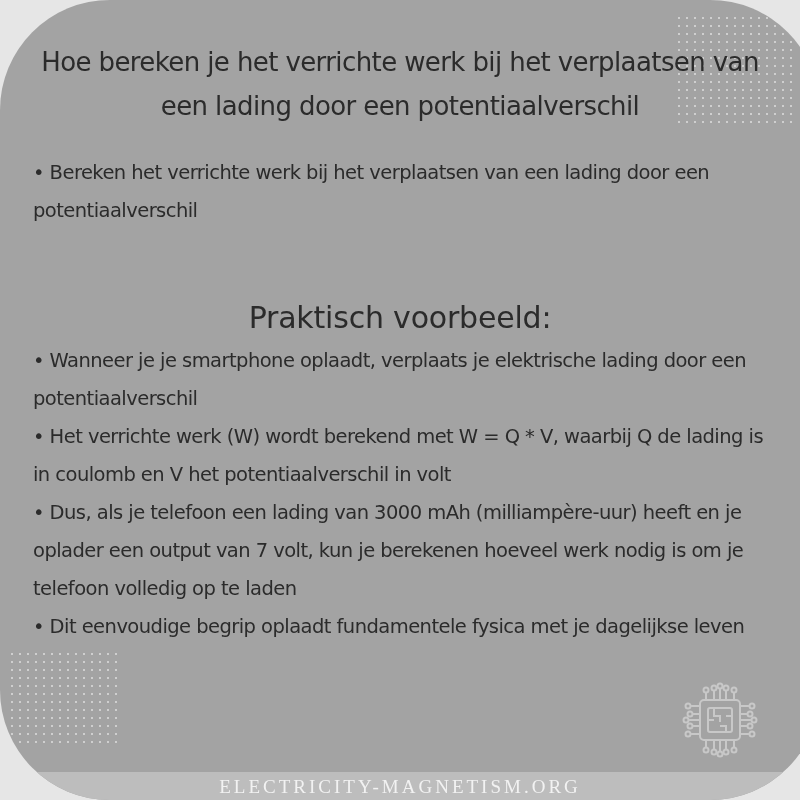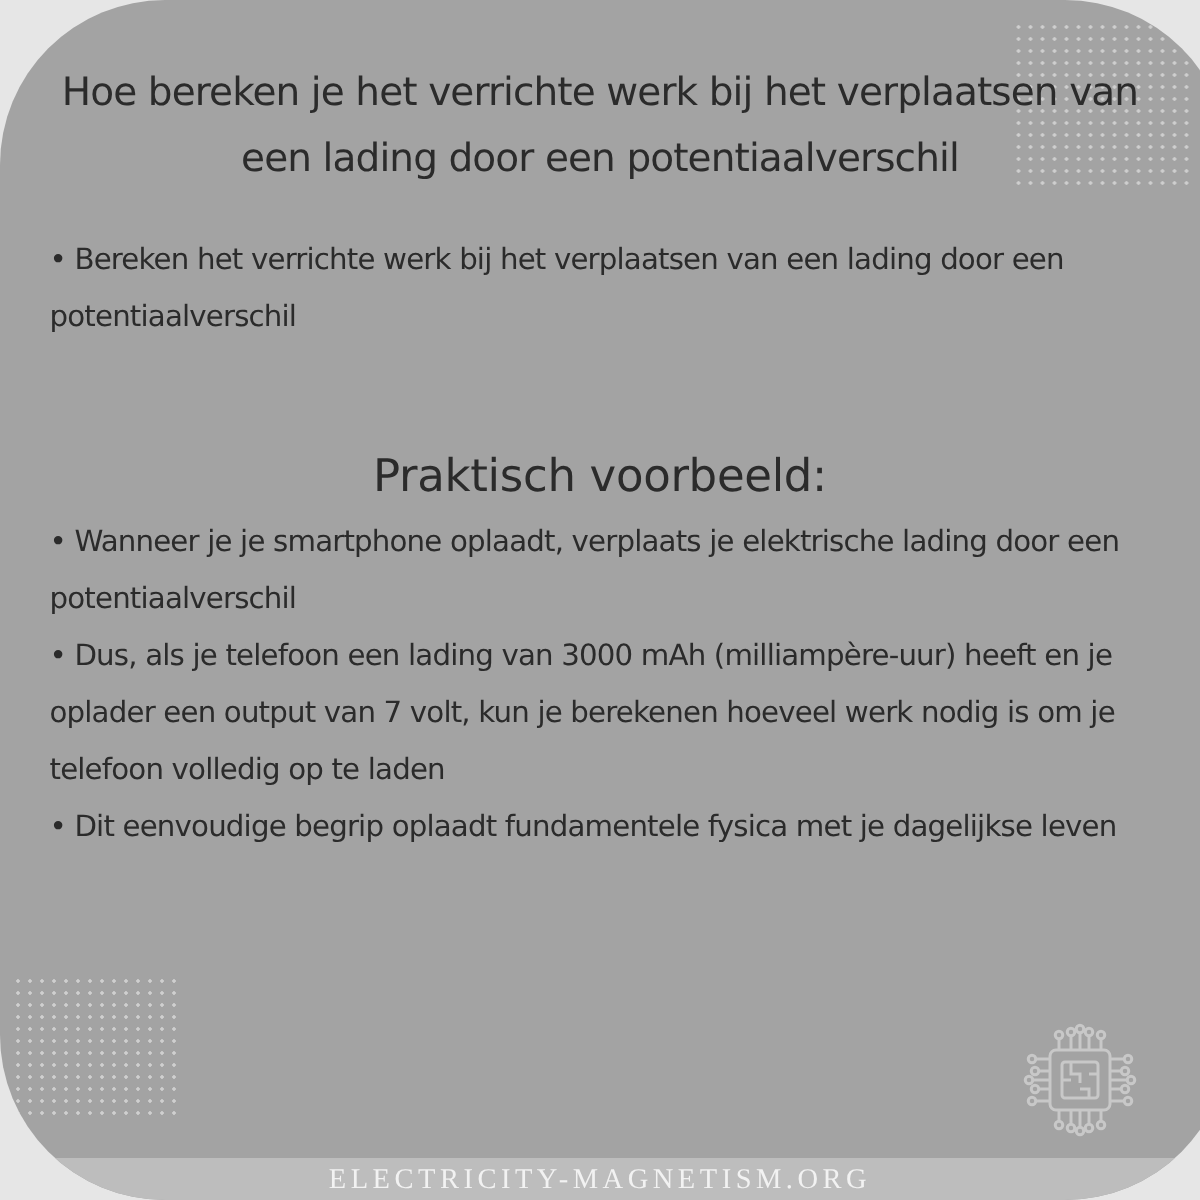--- a/index.html
+++ b/index.html
@@ -37,20 +37,21 @@
   <div class="title">Hoe bereken je het verrichte werk bij het verplaatsen van een lading door een potentiaalverschil</div>
 
   <div class="list" style="top:154px;">
     <p>• Bereken het verrichte werk bij het verplaatsen van een lading door een potentiaalverschil</p>
   </div>
 
   <div class="sub">Praktisch voorbeeld:</div>
 
   <div class="list" style="top:342px;">
     <p>• Wanneer je je smartphone oplaadt, verplaats je elektrische lading door een potentiaalverschil</p>
+    <p>• Het verrichte werk (W) wordt berekend met W = Q * V, waarbij Q de lading is in coulomb en V het potentiaalverschil in volt</p>
     <p>• Dus, als je telefoon een lading van 3000 mAh (milliampère-uur) heeft en je oplader een output van 7 volt, kun je berekenen hoeveel werk nodig is om je telefoon volledig op te laden</p>
     <p>• Dit eenvoudige begrip oplaadt fundamentele fysica met je dagelijkse leven</p>
   </div>
 
   <svg class="chip" viewBox="0 0 88 88" fill="none" stroke="#c8c8c8" stroke-width="2">
     <rect x="24" y="24" width="40" height="40" rx="4"></rect>
     <rect x="32" y="32" width="24" height="24" rx="2"></rect>
     <path d="M38 32 v8 h6 v6 M50 56 v-6 h-6 M32 44 h6 M56 40 h-6"></path>
 
     <path d="M30 24 v-8 M38 24 v-10 M44 24 v-12 M50 24 v-10 M58 24 v-8"></path>

